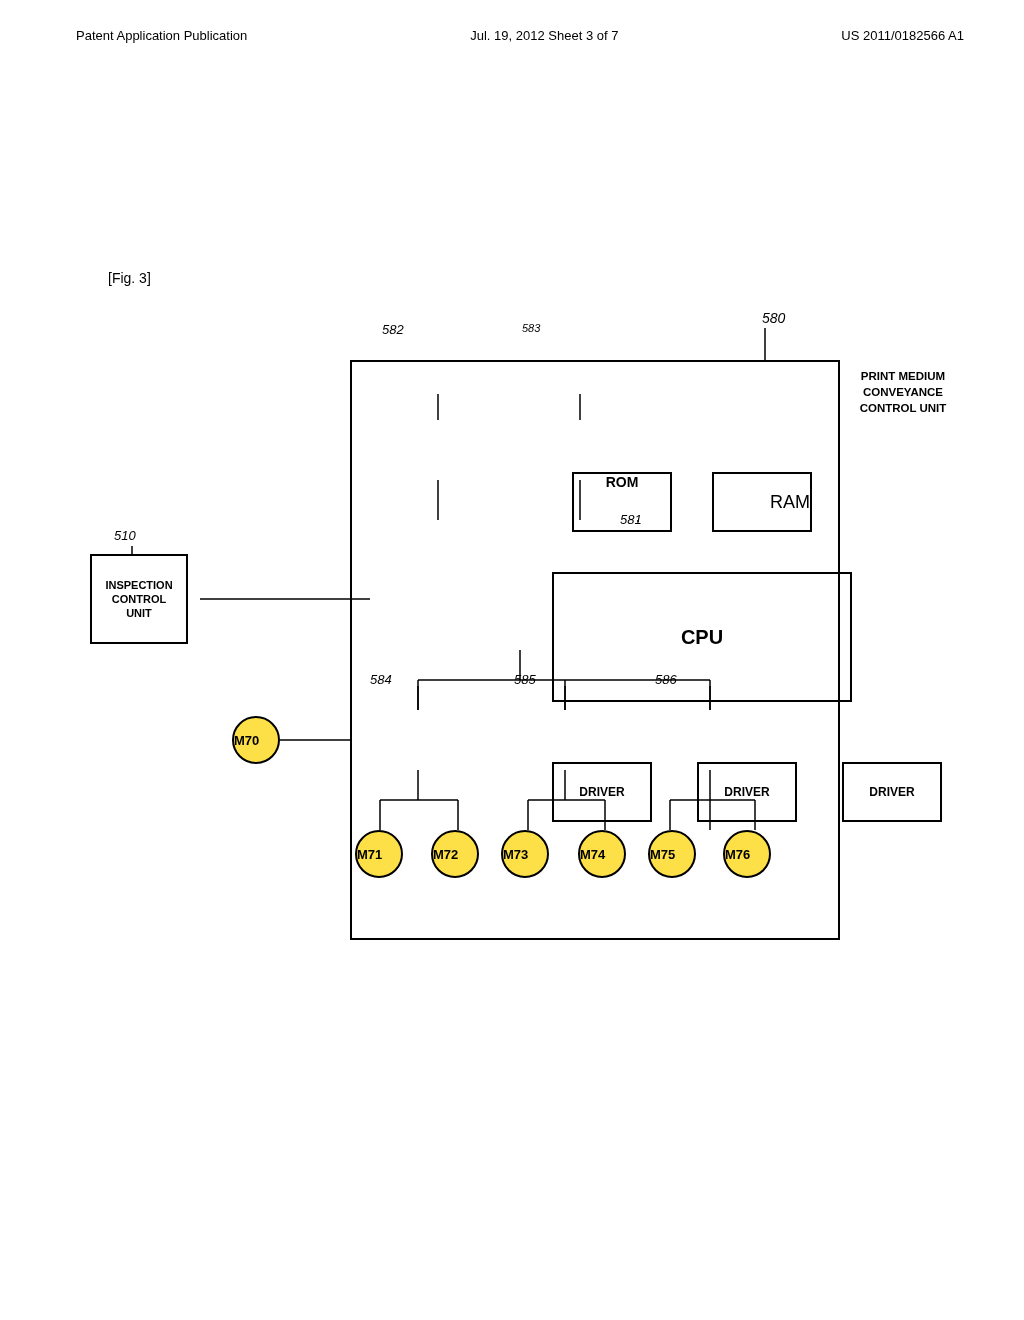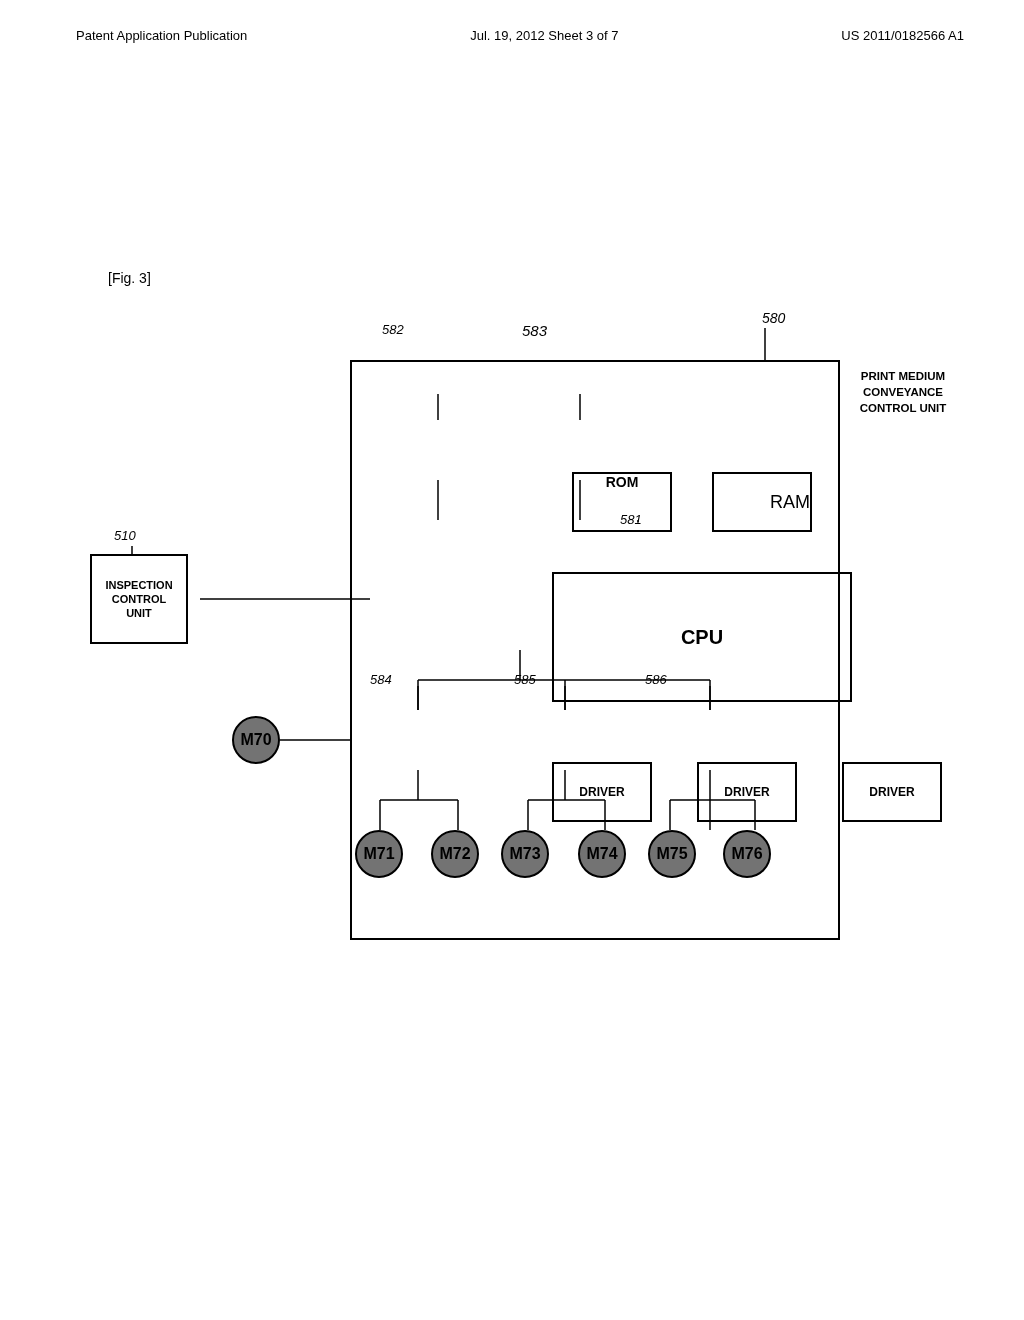--- a/index.html
+++ b/index.html
@@ -135,26 +135,26 @@
       font-size: 12px;
     }
 
     
     .circle-node {
       position: absolute;
       border: 2px solid #000;
       border-radius: 50%;
       display: flex;
       align-items: center;
-      justify-content: center;
-      font-size: 16px;
+      justify-content: flex-start;
+      font-size: 13px;
       font-weight: bold;
       width: 48px;
       height: 48px;
-      background: #737373;
+      background: #fde047;
     }
 
     
     .inspection-box {
       position: absolute;
       top: 244px;
       left: -80px;
       width: 98px;
       height: 90px;
       border: 2px solid #000;
@@ -248,41 +248,41 @@
   <div style="position:absolute; top:0px; left:592px; font-size:14px; font-style:italic;">580</div>
 
   <div class="outer-box">
 
     <div style="position:absolute; top:6px; right:-130px; width:130px; font-size:11.5px; font-weight:bold; text-align:center; line-height:1.4;">
       <span>PRINT MEDIUM<br>CONVEYANCE<br>CONTROL UNIT</span>
     </div>
 
     <div style="position:absolute; top:-40px; left:30px; font-size:13px; font-style:italic;">582</div>
 
-    <div style="position:absolute; top:-40px; left:170px; font-size:15px; font-style:italic;">583</div>
+    <div style="position:absolute; top:-40px; left:170px; font-size:11px; font-style:italic;">583</div>
 
     <div class="rom-box">
       <span>ROM</span>
     </div>
 
     <div class="ram-box">
       <span>RAM</span>
     </div>
 
     <div style="position:absolute; top:150px; left:268px; font-size:13px; font-style:italic;">581</div>
 
     <div class="cpu-box">
       <span>CPU</span>
     </div>
 
     <div style="position:absolute; top:310px; left:18px; font-size:13px; font-style:italic;">584</div>
 
     <div style="position:absolute; top:310px; left:162px; font-size:13px; font-style:italic;">585</div>
 
-    <div style="position:absolute; top:310px; left:293px; font-size:13px; font-style:italic;">586</div>
+    <div style="position:absolute; top:310px; left:303px; font-size:13px; font-style:italic;">586</div>
 
     <div class="driver-584">
       <span>DRIVER</span>
     </div>
 
     <div class="driver-585">
       <span>DRIVER</span>
     </div>
 
     <div class="driver-586">

